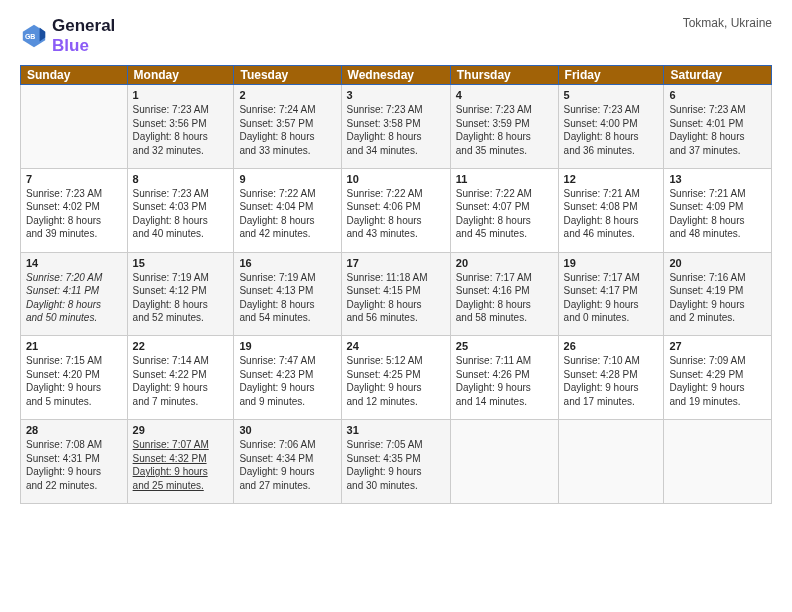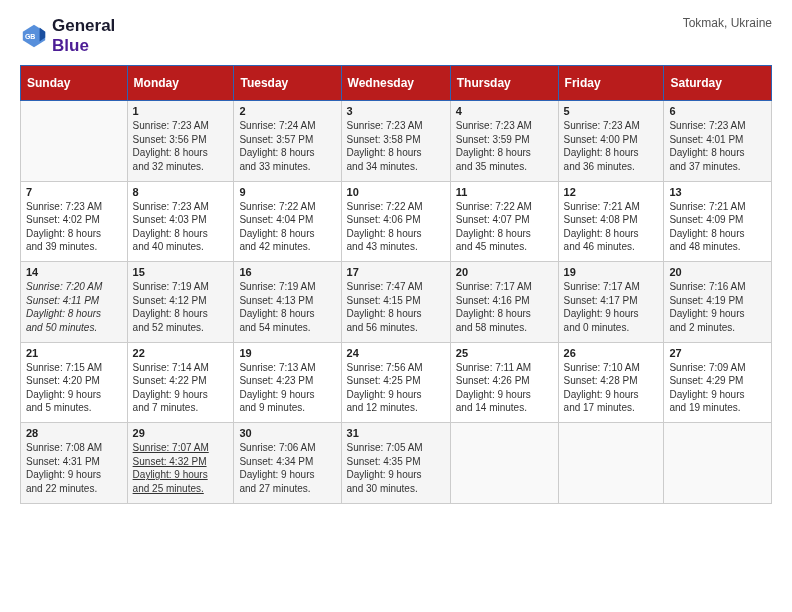--- a/index.html
+++ b/index.html
@@ -45,25 +45,25 @@
       font-size: 12px;
       color: #555;
     }
     .calendar-table {
       width: 100%;
       border-collapse: collapse;
       flex: 1;
       font-size: 10.5px;
     }
     .calendar-table thead th {
-      background-color: #b91c1c;
+      background-color: #a16207;
       color: #fff;
       font-size: 12px;
       font-weight: bold;
-      padding: 10px 6px;
+      padding: 2px 6px;
       text-align: left;
       border: 1px solid #2d63b5;
     }
     .calendar-table tbody td {
       border: 1px solid #ccc;
       vertical-align: top;
       padding: 4px 5px;
       width: 113px;
       background: #fff;
     }
@@ -95,21 +95,21 @@
 <div class="page">
   <div class="header">
     <div class="logo">
       <svg class="logo-icon" viewBox="0 0 40 40">
         <polygon points="20,4 36,14 36,26 20,36 4,26 4,14" fill="#3a7bd5" opacity="0.85"></polygon>
         <polygon points="28,8 36,14 36,22 28,28" fill="#1a4fa0"></polygon>
         <text x="7" y="24" font-size="10" fill="white" font-weight="bold">GB</text>
       </svg>
       <div style="display:flex;flex-direction:column;line-height:1.15;">
         <span style="font-size:17px;font-weight:bold;color:#1a1a2e;">General</span>
-        <span style="font-size:17px;font-weight:bold;color:#4c1d95;">Blue</span>
+        <span style="font-size:17px;font-weight:bold;color:#8b5cf6;">Blue</span>
       </div>
     </div>
     <div class="title-block">
       <div class="subtitle">Tokmak, Ukraine</div>
     </div>
   </div>
 
   <table class="calendar-table">
     <thead>
       <tr>
@@ -236,21 +236,21 @@
           </td>
           <td>
             <span class="day-number">16</span>
             <div class="day-info" style="white-space: pre-line;">Sunrise: 7:19 AM
 Sunset: 4:13 PM
 Daylight: 8 hours
 and 54 minutes.</div>
           </td>
           <td>
             <span class="day-number">17</span>
-            <div class="day-info" style="white-space: pre-line;">Sunrise: 7:47 AM
+            <div class="day-info" style="white-space: pre-line;">Sunrise: 11:18 AM
 Sunset: 4:15 PM
 Daylight: 8 hours
 and 56 minutes.</div>
           </td>
           <td>
             <span class="day-number">20</span>
             <div class="day-info" style="white-space: pre-line;">Sunrise: 7:17 AM
 Sunset: 4:16 PM
 Daylight: 8 hours
 and 58 minutes.</div>
@@ -280,28 +280,28 @@
           </td>
           <td>
             <span class="day-number">22</span>
             <div class="day-info" style="white-space: pre-line;">Sunrise: 7:14 AM
 Sunset: 4:22 PM
 Daylight: 9 hours
 and 7 minutes.</div>
           </td>
           <td>
             <span class="day-number">19</span>
-            <div class="day-info" style="white-space: pre-line;">Sunrise: 7:13 AM
+            <div class="day-info" style="white-space: pre-line;">Sunrise: 7:47 AM
 Sunset: 4:23 PM
 Daylight: 9 hours
 and 9 minutes.</div>
           </td>
           <td>
             <span class="day-number">24</span>
-            <div class="day-info" style="white-space: pre-line;">Sunrise: 7:56 AM
+            <div class="day-info" style="white-space: pre-line;">Sunrise: 5:12 AM
 Sunset: 4:25 PM
 Daylight: 9 hours
 and 12 minutes.</div>
           </td>
           <td>
             <span class="day-number">25</span>
             <div class="day-info" style="white-space: pre-line;">Sunrise: 7:11 AM
 Sunset: 4:26 PM
 Daylight: 9 hours
 and 14 minutes.</div>

